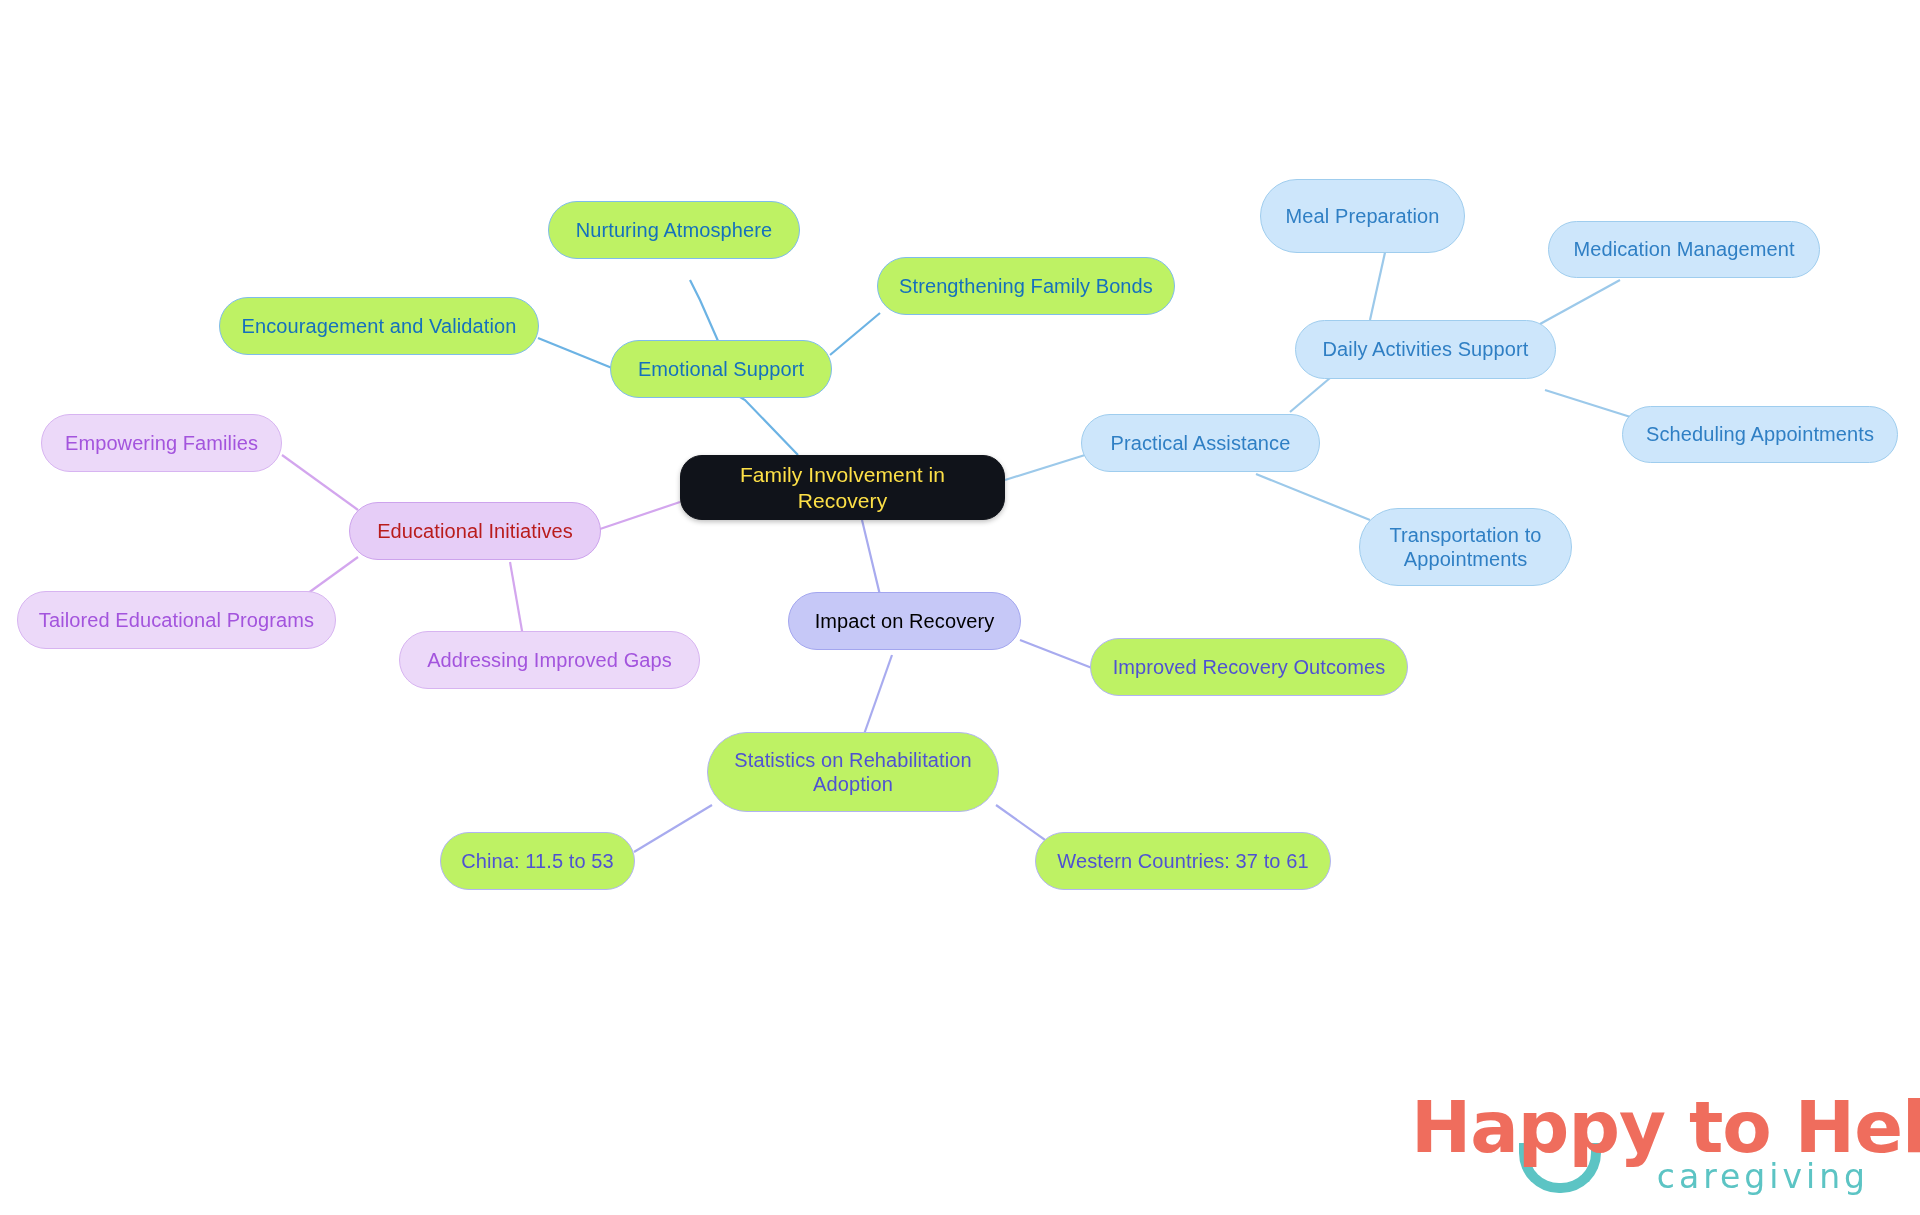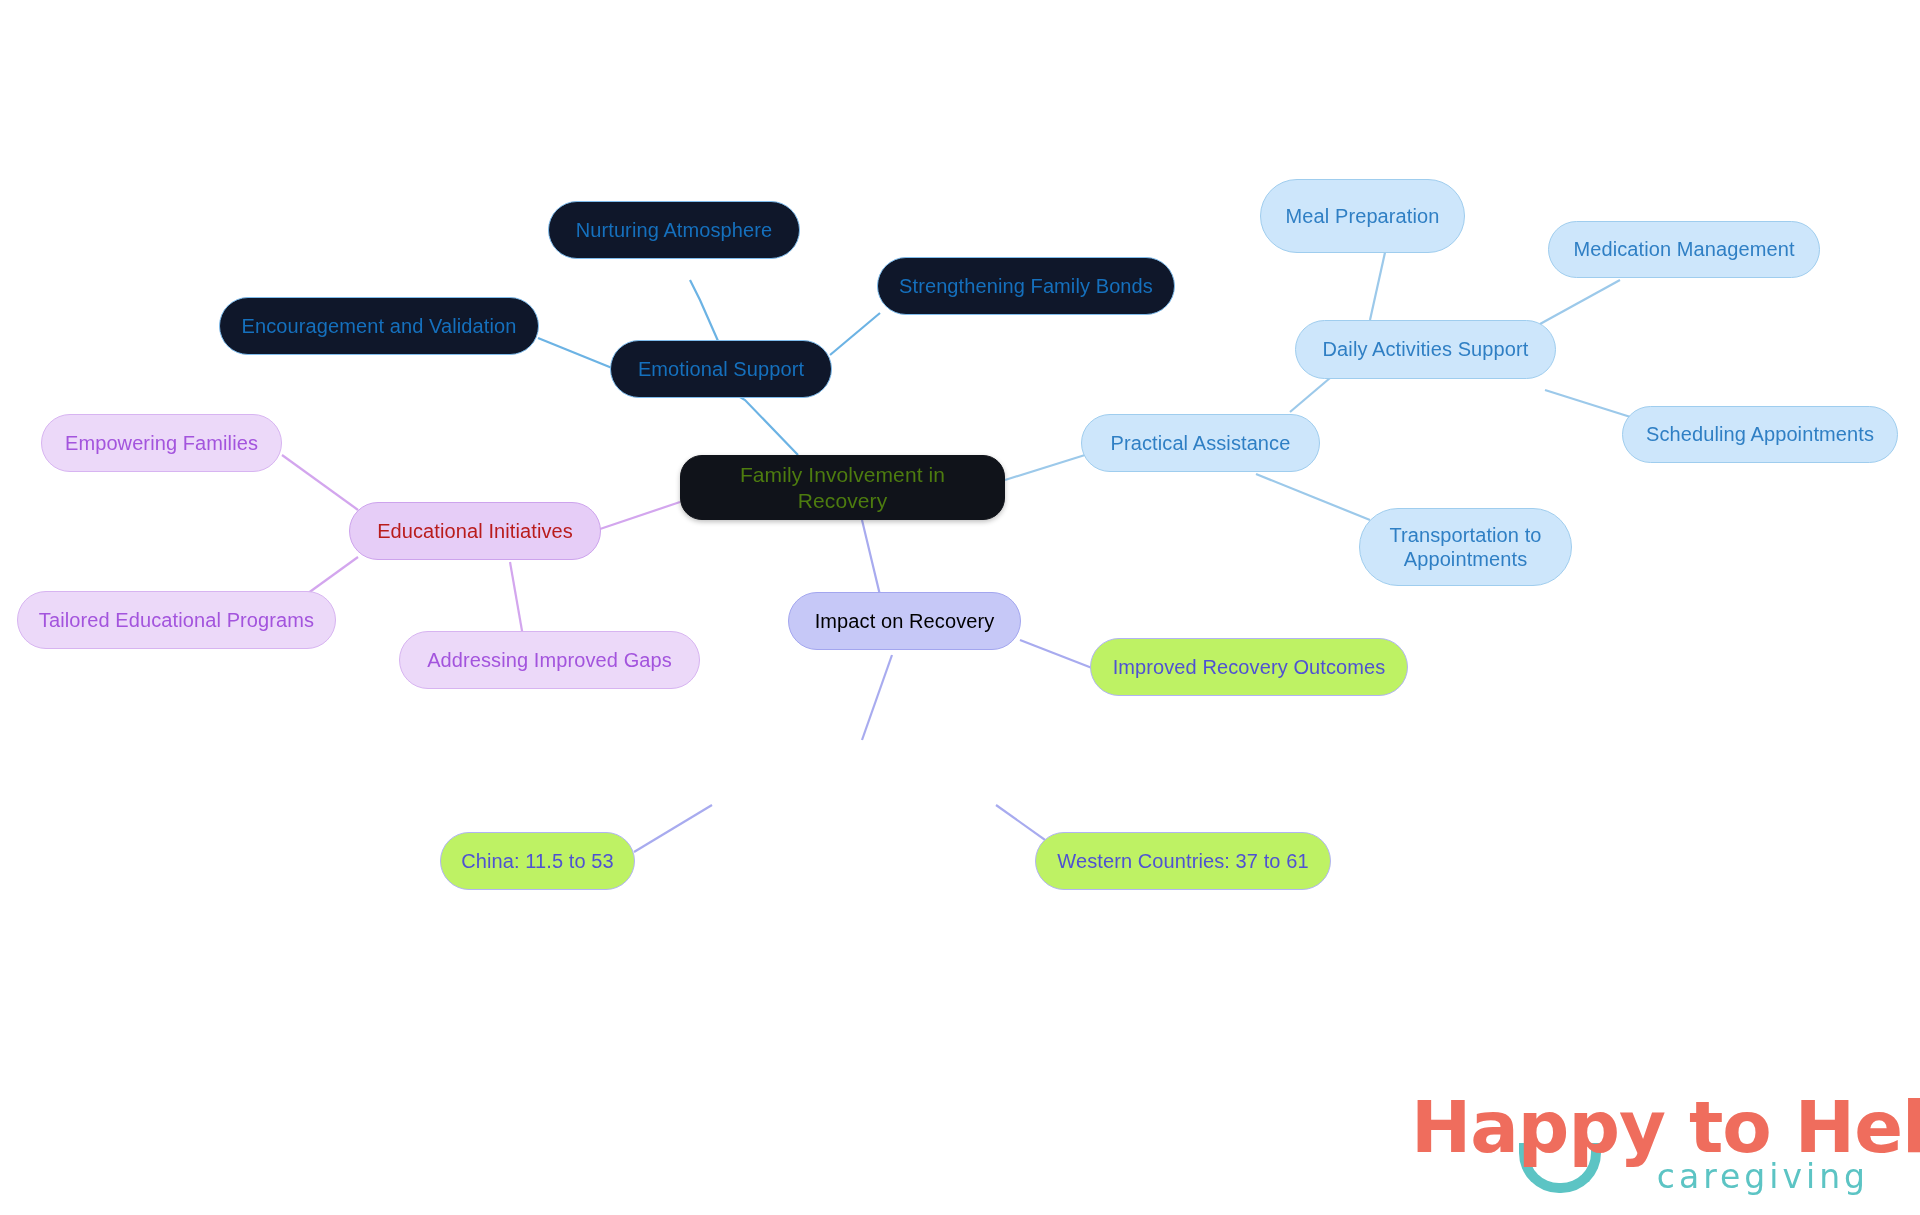--- a/index.html
+++ b/index.html
@@ -39,27 +39,27 @@
     border-style: solid;
     border-width: 1px;
     line-height: 1.22;
     padding: 0 14px;
     letter-spacing: 0.1px;
     -webkit-font-smoothing: antialiased;
   }
   .node.root {
     background: #10131a;
     border-color: #10131a;
-    color: #4d7c0f;
+    color: #fde047;
     border-radius: 22px;
     font-size: 21px;
     box-shadow: 0 2px 5px rgba(0,0,0,0.25);
   }
   .node.blue {
-    background: #0f172a;
+    background: #bef264;
     border-color: #7fbcec;
     color: #1570bd;
     font-size: 20px;
   }
   .node.blue-soft {
     background: #cde6fb;
     border-color: #9fcdee;
     color: #2f7fc4;
     font-size: 20px;
   }
@@ -220,20 +220,23 @@
   </div>
 
   <div class="node indigo" style="left:788px; top:592px; width:233px; height:58px;">
     <span>Impact on Recovery</span>
   </div>
 
   <div class="node indigo-soft" style="left:1090px; top:638px; width:318px; height:58px;">
     <span>Improved Recovery Outcomes</span>
   </div>
 
+  <div class="node indigo-soft" style="left:707px; top:732px; width:292px; height:80px;">
+    <span>Statistics on Rehabilitation Adoption</span>
+  </div>
 
   <div class="node indigo-soft" style="left:440px; top:832px; width:195px; height:58px;">
     <span>China: 11.5 to 53</span>
   </div>
 
   <div class="node indigo-soft" style="left:1035px; top:832px; width:296px; height:58px;">
     <span>Western Countries: 37 to 61</span>
   </div>
 
   <div id="logo">

